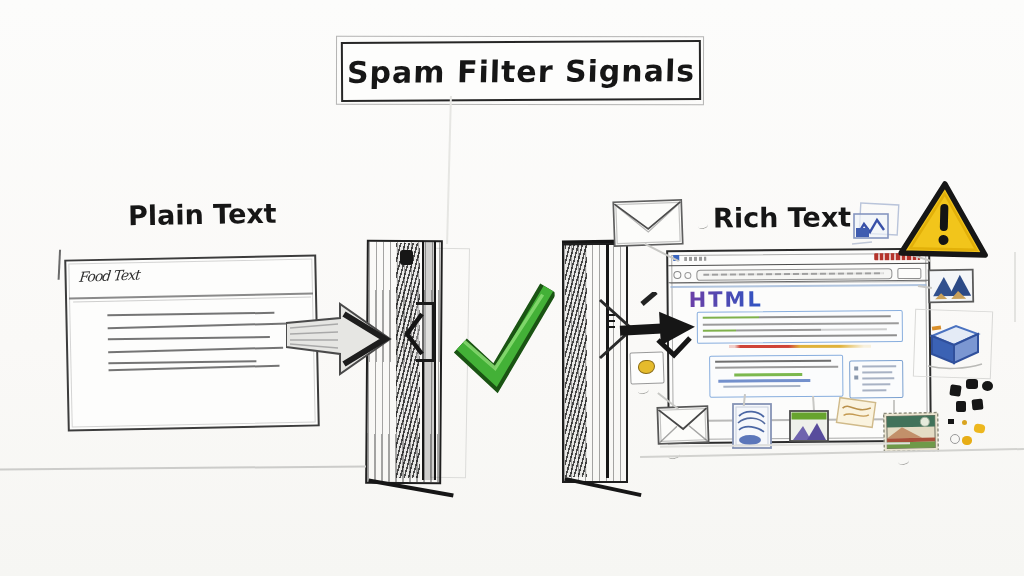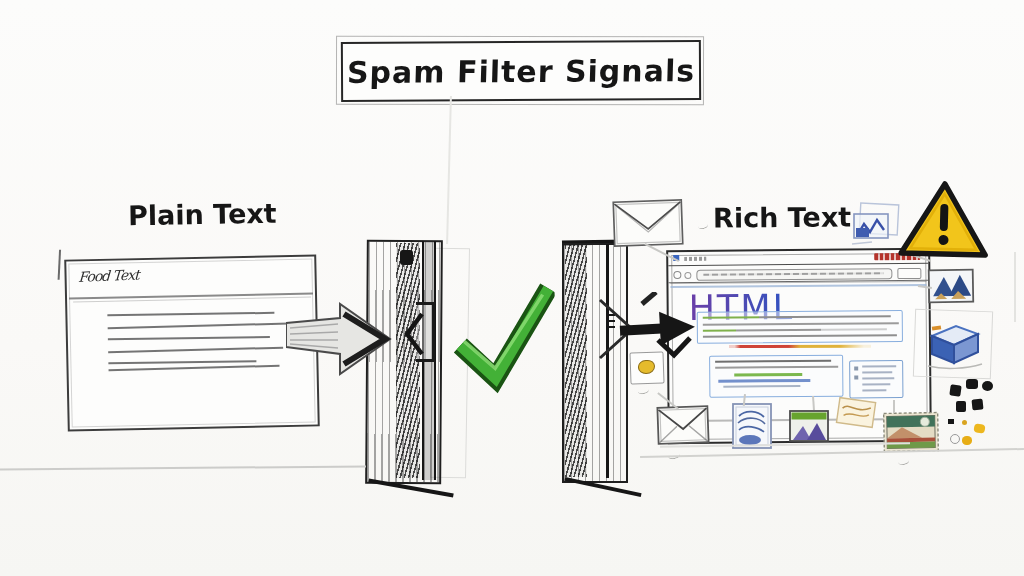--- a/index.html
+++ b/index.html
@@ -28,21 +28,21 @@
   .doc-line:nth-child(odd){transform:rotate(.4deg);}
   .doc-line:nth-child(even){transform:rotate(-.3deg);}
   
   .slab{border:2.2px solid #1f1f1f;background:#f4f4f2;}
   .stripes{background:repeating-linear-gradient(90deg,rgba(60,60,60,.45) 0 1.5px,rgba(0,0,0,0) 1.5px 7px);}
   .hatch{background:repeating-linear-gradient(105deg,rgba(25,25,25,.8) 0 1.5px,rgba(140,140,140,.15) 1.5px 4px);}
   
   .browser{left:667px;top:249px;width:260px;height:190px;border:2.6px solid #2b2b2b;background:#fcfcfb;transform:rotate(-.5deg);}
   .browser::before{content:"";position:absolute;inset:2.5px;border:1.2px solid rgba(90,90,90,.5);pointer-events:none;}
   .bline{position:absolute;height:2.4px;background:#9a9a9a;}
-  .html-heading{position:absolute;left:20px;top:36px;font-size:35px;font-weight:normal;letter-spacing:2px;
+  .html-heading{position:absolute;left:20px;top:36px;font-size:21px;font-weight:bold;letter-spacing:2px;
     background:linear-gradient(90deg,#6b3fa8 0%,#4b4bb4 55%,#2e55c4 100%);
     -webkit-background-clip:text;background-clip:text;color:transparent;-webkit-text-fill-color:transparent;}
   .content-box{position:absolute;border:1.5px solid #88aede;border-radius:2px;background:rgba(250,252,255,.5);}
   .connector{position:absolute;background:#c8c8c5;}
   .connector.h{height:1.6px;transform-origin:left center;}
   .connector.v{width:1.6px;transform-origin:center top;}
   .ground{position:absolute;background:#ccccca;}
   .scrib-arc{position:absolute;border-bottom:1.6px solid #a8a8a5;border-radius:50%;}
   .dark-bit{position:absolute;background:#161616;}
 </style>

